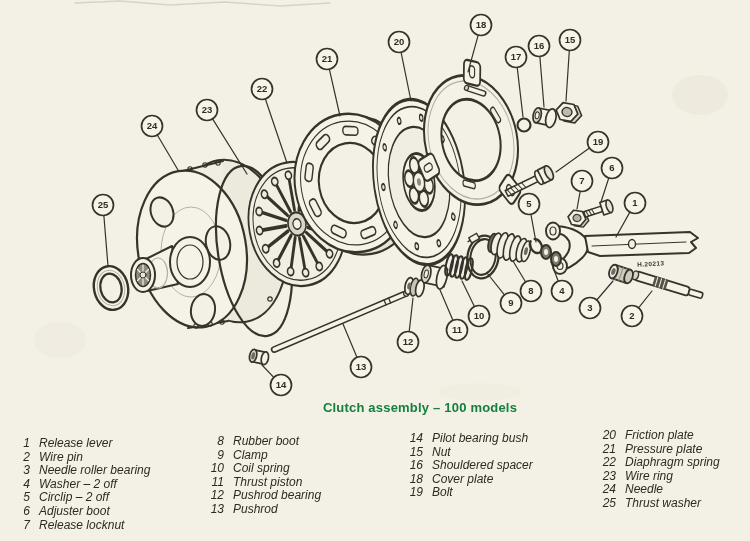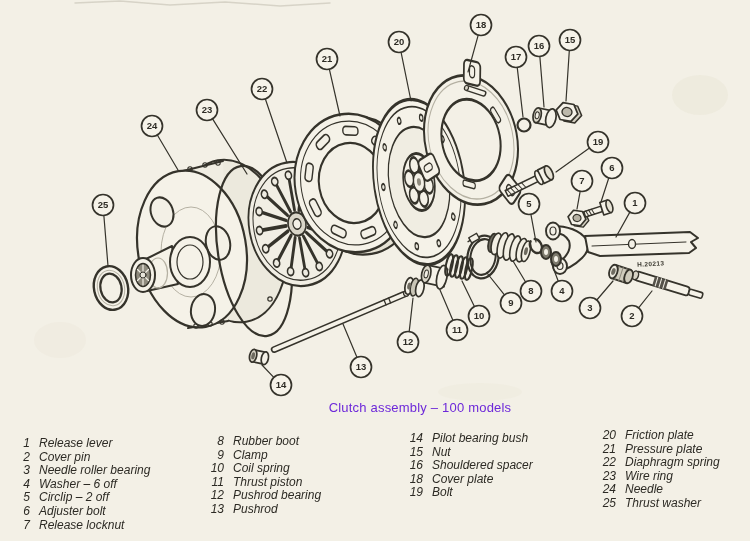--- a/index.html
+++ b/index.html
@@ -15,21 +15,21 @@
   .page{position:relative;width:750px;height:541px;background:var(--paper);}
   svg{position:absolute;left:0;top:0;}
   svg *{stroke-linejoin:round;stroke-linecap:round;}
   .leader{stroke:#35332b;stroke-width:1.2;fill:none;}
   .balloon{fill:#f6f3e9;stroke:#35332b;stroke-width:1.7;}
   .balloon-num{font-family:"Liberation Sans",sans-serif;font-weight:600;
                font-size:9.5px;fill:#2e2c25;text-anchor:middle;}
   .ref-text{font-family:"Liberation Sans",sans-serif;font-weight:600;
             font-size:6.5px;fill:#3a382f;letter-spacing:.4px;}
   .caption{position:absolute;top:400px;left:420px;transform:translateX(-50%);
-           white-space:nowrap;font-weight:normal;font-size:13px;color:#6d28d9;
+           white-space:nowrap;font-weight:bold;font-size:13px;color:#15803d;
            letter-spacing:.2px;}
   .parts-list{position:absolute;left:0;top:0;width:750px;height:541px;pointer-events:none;}
   .plcol{position:absolute;font-style:italic;font-size:12px;line-height:13.6px;color:#2c2a24;}
   .plcol.c0{left:10px;top:437px;width:195px;}
   .plcol.c1{left:204px;top:435px;width:195px;}
   .plcol.c2{left:403px;top:432px;width:200px;}
   .plcol.c3{left:596px;top:429px;width:152px;}
   .plrow{white-space:nowrap;}
   .plnum{display:inline-block;width:20px;text-align:right;margin-right:9px;}
 </style>
@@ -458,25 +458,25 @@
           <text x="103" y="208.4" class="balloon-num">25</text>
         </g>
       </g>
 </svg>
 
 <div class="caption">Clutch assembly – 100 models</div>
 
 <div class="parts-list">
   <div class="plcol c0">
         <div class="plrow"><span class="plnum">1</span><span class="pllbl">Release lever</span></div>
-        <div class="plrow"><span class="plnum">2</span><span class="pllbl">Cover pin</span></div>
+        <div class="plrow"><span class="plnum">2</span><span class="pllbl">Wire pin</span></div>
         <div class="plrow"><span class="plnum">3</span><span class="pllbl">Needle roller bearing</span></div>
-        <div class="plrow"><span class="plnum">4</span><span class="pllbl">Washer – 6 off</span></div>
+        <div class="plrow"><span class="plnum">4</span><span class="pllbl">Washer – 2 off</span></div>
         <div class="plrow"><span class="plnum">5</span><span class="pllbl">Circlip – 2 off</span></div>
-        <div class="plrow"><span class="plnum">6</span><span class="pllbl">Adjuster bolt</span></div>
+        <div class="plrow"><span class="plnum">6</span><span class="pllbl">Adjuster boot</span></div>
         <div class="plrow"><span class="plnum">7</span><span class="pllbl">Release locknut</span></div>
       </div>
   <div class="plcol c1">
         <div class="plrow"><span class="plnum">8</span><span class="pllbl">Rubber boot</span></div>
         <div class="plrow"><span class="plnum">9</span><span class="pllbl">Clamp</span></div>
         <div class="plrow"><span class="plnum">10</span><span class="pllbl">Coil spring</span></div>
         <div class="plrow"><span class="plnum">11</span><span class="pllbl">Thrust piston</span></div>
         <div class="plrow"><span class="plnum">12</span><span class="pllbl">Pushrod bearing</span></div>
         <div class="plrow"><span class="plnum">13</span><span class="pllbl">Pushrod</span></div>
       </div>

